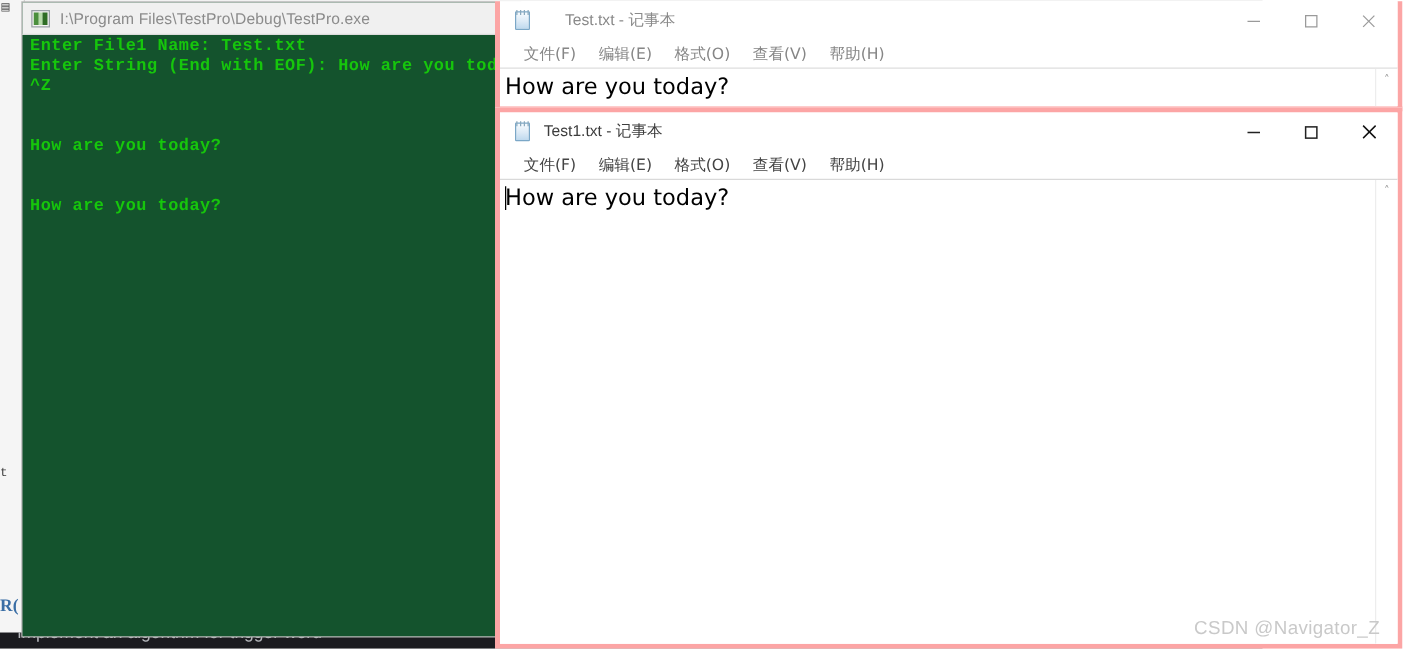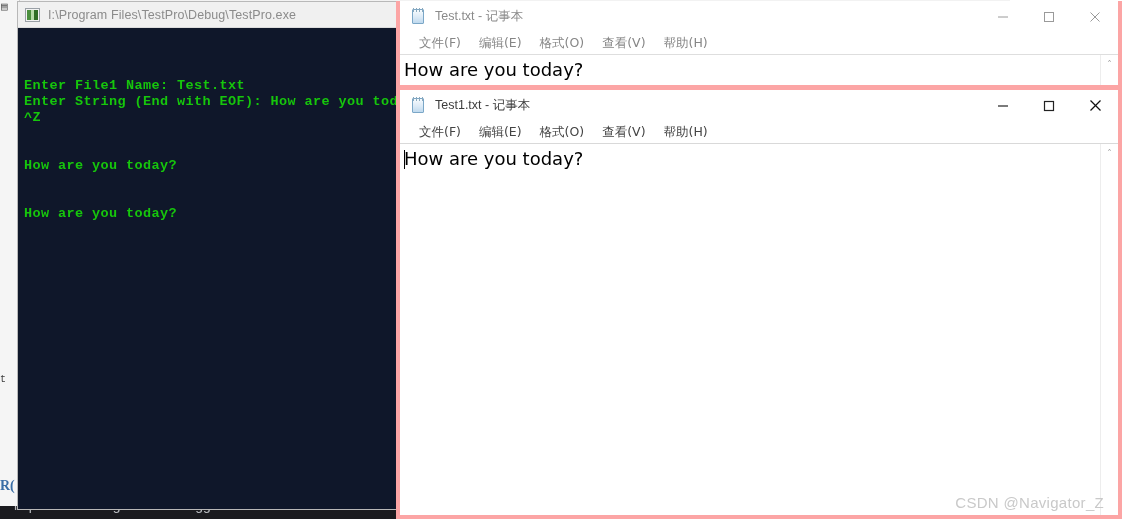--- a/index.html
+++ b/index.html
@@ -79,21 +79,21 @@
     font-size: 14px;
     font-weight: bold;
     font-family: "Liberation Serif", serif;
   }
 
   
   #console-window {
     position: absolute;
     left: 18px; top: 2px;
     width: 398px; height: 507px;
-    background: #0f172a;
+    background: #14532d;
     box-shadow: 0 0 0 1px #b8b8b8;
   }
   #console-titlebar {
     height: 26px;
     background: #f0f0f0;
     display: flex;
     align-items: center;
     padding-left: 7px;
     box-sizing: border-box;
     border-bottom: 1px solid #dcdcdc;
@@ -121,21 +121,20 @@
     white-space: nowrap;
     letter-spacing: .1px;
   }
   #console-body {
     position: absolute;
     left: 0; top: 26px;
     right: 0; bottom: 0;
     padding: 2px 0 0 6px;
     box-sizing: border-box;
     overflow: hidden;
-    margin-top: 48px;
   }
   .con-line {
     font-family: "Liberation Mono", "DejaVu Sans Mono", monospace;
     font-size: 13.5px;
     line-height: 16px;
     color: #16c60c;
     white-space: pre;
     letter-spacing: .4px;
     font-weight: bold;
   }
@@ -194,21 +193,21 @@
   .np-icon .spiral span {
     position: absolute;
     top: 0; width: 1px; height: 4px;
     background: #8aa9bd;
   }
   .np-title {
     font-size: 12.5px;
     color: #3d3d3d;
     white-space: nowrap;
   }
-  .np-title.inactive { color: #8a8a8a; }
+  .np-title.inactive { color: #8a8a8a; margin-left: 17px; }
 
   .np-controls {
     position: absolute;
     right: 0; top: 0;
     height: 31px;
     display: flex;
     align-items: center;
   }
   .np-btn {
     width: 46px; height: 31px;

